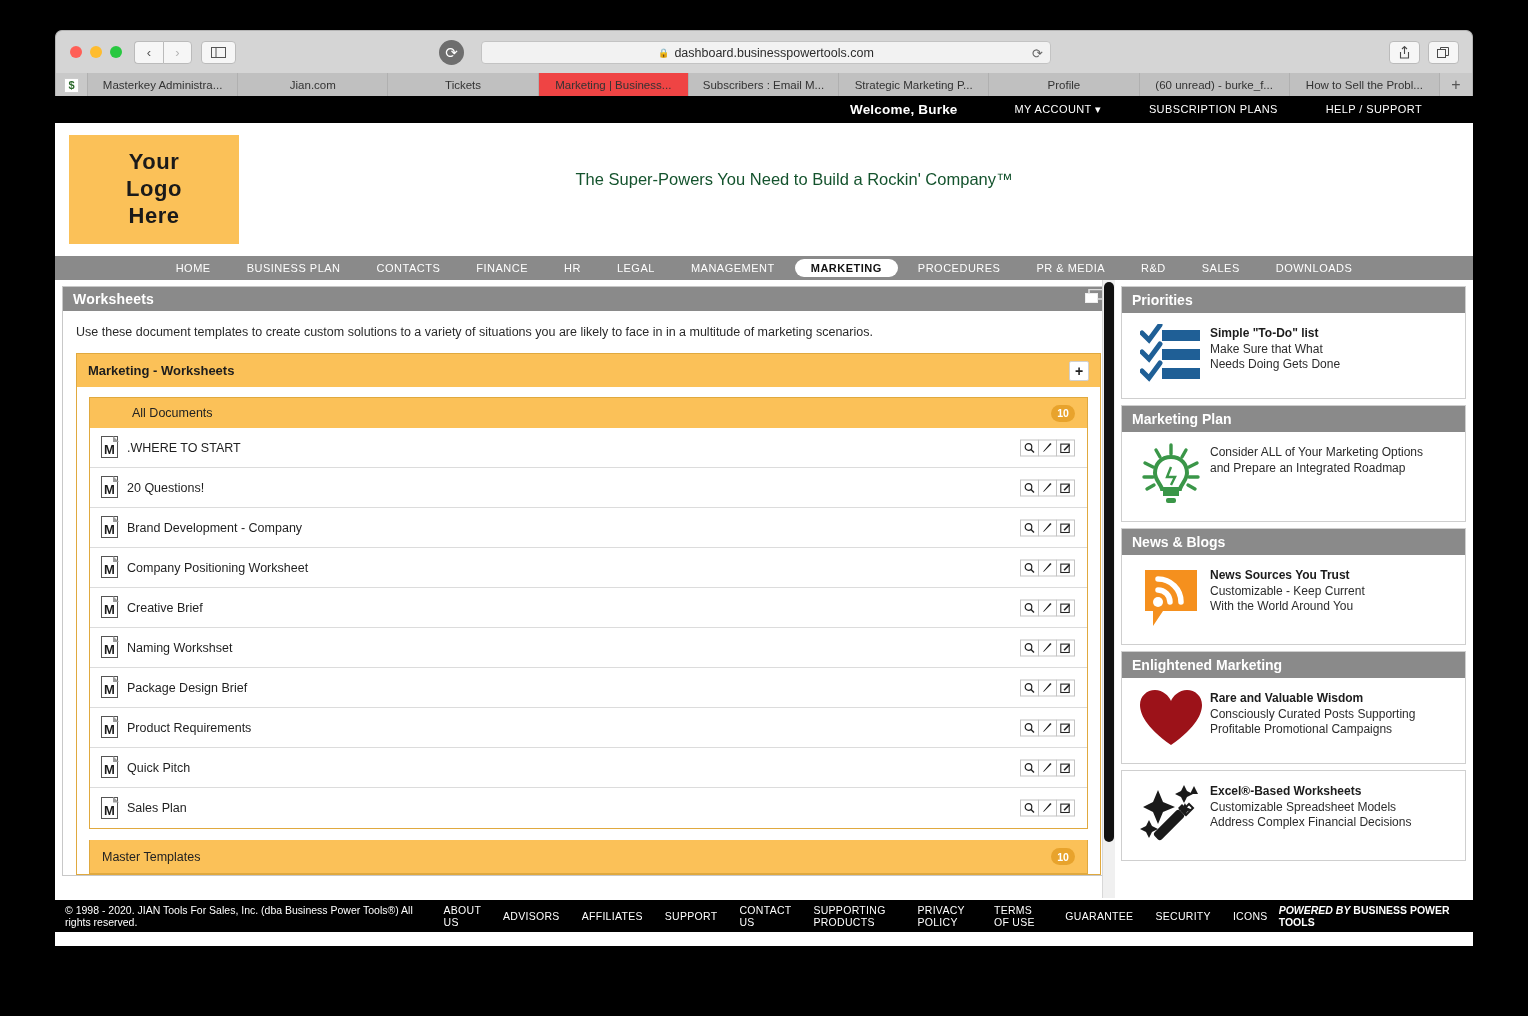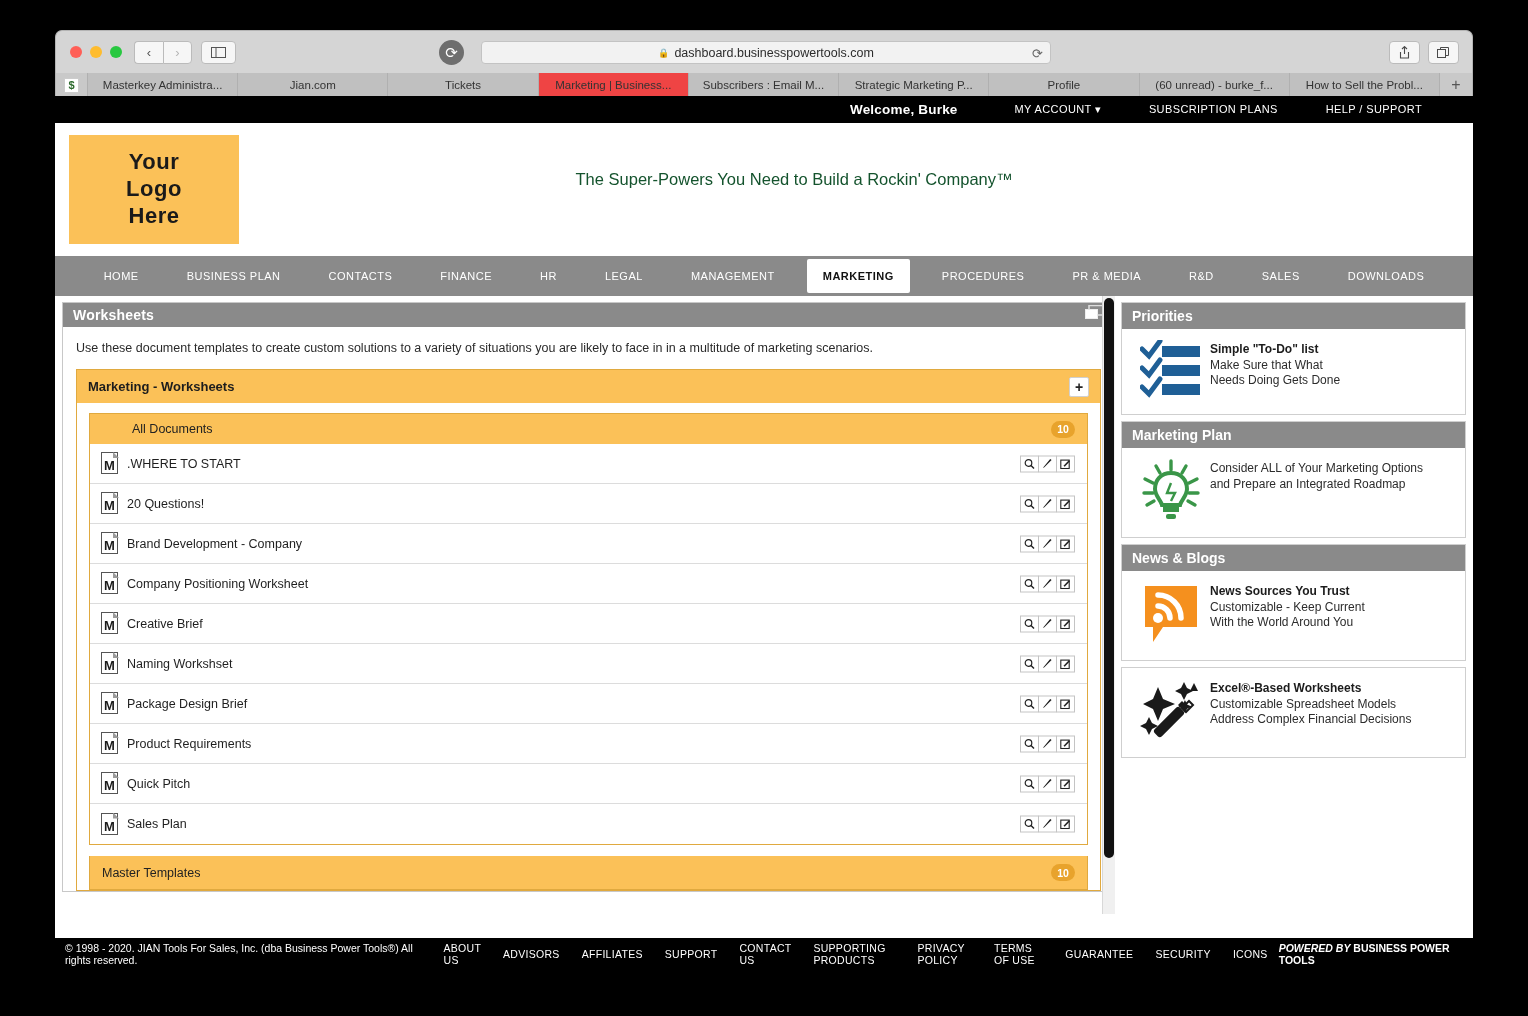--- a/index.html
+++ b/index.html
@@ -97,26 +97,26 @@
     position: absolute; left: 14px; top: 12px; width: 170px; height: 109px;
     background: #fbc158; display: flex; flex-direction: column;
     align-items: center; justify-content: center;
   }
   .logo span { font-size: 22px; font-weight: bold; color: #1a1a1a; line-height: 1.22; letter-spacing: .5px; }
   .tagline {
     position: absolute; left: 0; right: 0; top: 47px; text-align: center;
     font-size: 16.5px; color: #14532d; padding-left: 60px;
   }
 
-  .mainnav { height: 40px; background: #8a8a8a; display: flex; align-items: stretch; justify-content: center; gap: 16px; }
+  .mainnav { height: 24px; background: #8a8a8a; display: flex; align-items: stretch; justify-content: center; gap: 4px; }
   .mainnav a {
     display: flex; align-items: center; padding: 0 16px; color: #fff;
     font-size: 11px; letter-spacing: .5px; text-decoration: none; font-weight: normal;
   }
-  .mainnav a.active { background: #fff; color: #111; margin: 3px 0; border-radius: 2px; font-weight: bold; }
+  .mainnav a.active { background: #fff; color: #111; margin: 3px 0; border-radius: 9px; font-weight: bold; }
 
   .content { display: flex; background: #fff; height: 618px; }
 
   
   .leftcol { width: 1060px; padding: 6px 0 0 7px; position: relative; }
   .panel { border: 1px solid #c8c8c8; background: #fff; }
   .panel-head {
     height: 24px; background: #8a8a8a; display: flex; align-items: center;
     justify-content: space-between; padding: 0 10px;
   }
@@ -195,21 +195,21 @@
   .card-head { height: 26px; background: #8a8a8a; display: flex; align-items: center; padding: 0 10px; }
   .card-head h3 { color: #fff; font-size: 14px; font-weight: bold; }
   .card-body { display: flex; padding: 11px 10px 16px 10px; min-height: 84px; }
   .card-icon { width: 78px; flex: 0 0 78px; display: flex; align-items: flex-start; justify-content: center; }
   .card-text { padding-top: 2px; }
   .card-text .t1 { font-size: 12px; font-weight: bold; color: #1c1c1c; line-height: 1.3; }
   .card-text .t2, .card-text .t3 { font-size: 12px; color: #2c2c2c; line-height: 1.3; }
 
   
   .footer {
-    position: absolute; left: 55px; top: 938px; width: 1418px; height: 32px;
+    position: absolute; left: 55px; top: 900px; width: 1418px; height: 32px;
     background: #000; display: flex; align-items: center; padding: 0 10px;
   }
   .copyright { color: #fff; font-size: 10.5px; margin-right: 12px; }
   .footlinks { display: flex; align-items: center; }
   .footlinks a { color: #fff; font-size: 10.5px; text-decoration: none; padding: 0 11px; letter-spacing: .3px; }
   .powered { margin-left: auto; color: #fff; font-size: 10.5px; font-weight: bold; padding-right: 8px; }
   .powered i { font-style: italic; }
 </style>
 </head>
 <body>
@@ -692,20 +692,37 @@
                 </svg>
               </div>
               <div class="card-text">
                 <div class="t1">News Sources You Trust</div>
                 <div class="t2">Customizable - Keep Current</div>
                 <div class="t3">With the World Around You</div>
               </div>
             </div>
           </div>
           <div class="card">
+            <div class="card-head">
+              <h3>Enlightened Marketing</h3>
+            </div>
+            <div class="card-body">
+              <div class="card-icon">
+                <svg width="64" height="58" viewBox="0 0 64 58">
+                  <path d="M32 56 C6 38 1 24 1 16 C1 7 8 1 16 1 C24 1 30 7 32 12 C34 7 40 1 48 1 C56 1 63 7 63 16 C63 24 58 38 32 56 Z" fill="#9c1219"></path>
+                </svg>
+              </div>
+              <div class="card-text">
+                <div class="t1">Rare and Valuable Wisdom</div>
+                <div class="t2">Consciously Curated Posts Supporting</div>
+                <div class="t3">Profitable Promotional Campaigns</div>
+              </div>
+            </div>
+          </div>
+          <div class="card">
             <div class="card-body">
               <div class="card-icon">
                 <svg width="62" height="62" viewBox="0 0 62 62">
                   <path d="M54 4 L58 12 L50 12 Z" fill="#1a1a1a"></path>
                   <path d="M44 3 L47 9 L53 12 L47 15 L44 21 L41 15 L35 12 L41 9 Z" fill="#1a1a1a"></path>
                   <path d="M14 8 L19 20 L31 25 L19 30 L14 42 L9 30 L-1 25 L9 20 Z" fill="#1a1a1a" transform="translate(4,0)"></path>
                   <path d="M8 40 L11 46 L17 49 L11 52 L8 58 L5 52 L-1 49 L5 46 Z" fill="#1a1a1a" transform="translate(1,-2)"></path>
                   <path d="M38 26 L42 22 L48 28 L44 32 Z" fill="#1a1a1a"></path>
                   <rect x="11" y="38" width="36" height="10" rx="3" fill="#1a1a1a" transform="rotate(-45 29 43)"></rect>
                   <path d="M49 22 L53 26 L46 33 L42 29 Z" fill="#fff" stroke="#1a1a1a" stroke-width="2"></path>

